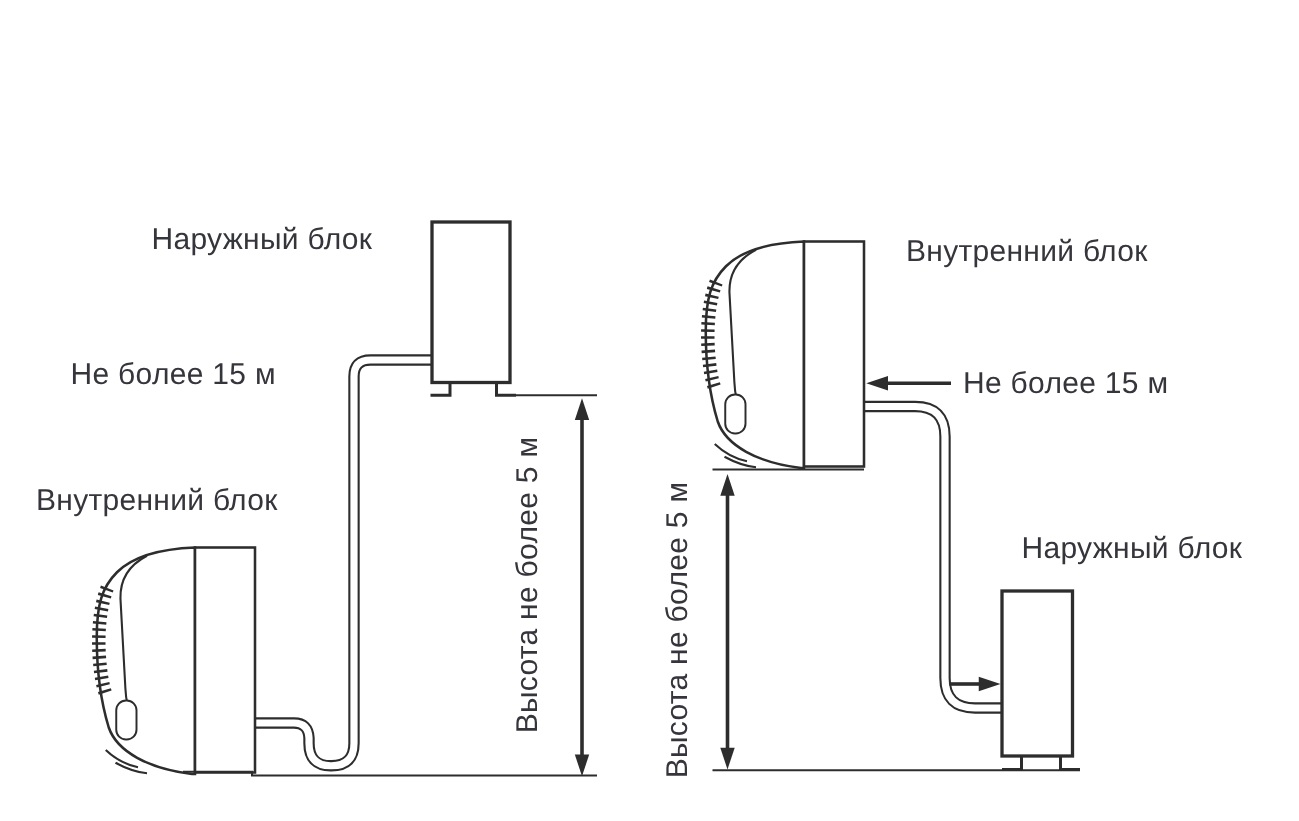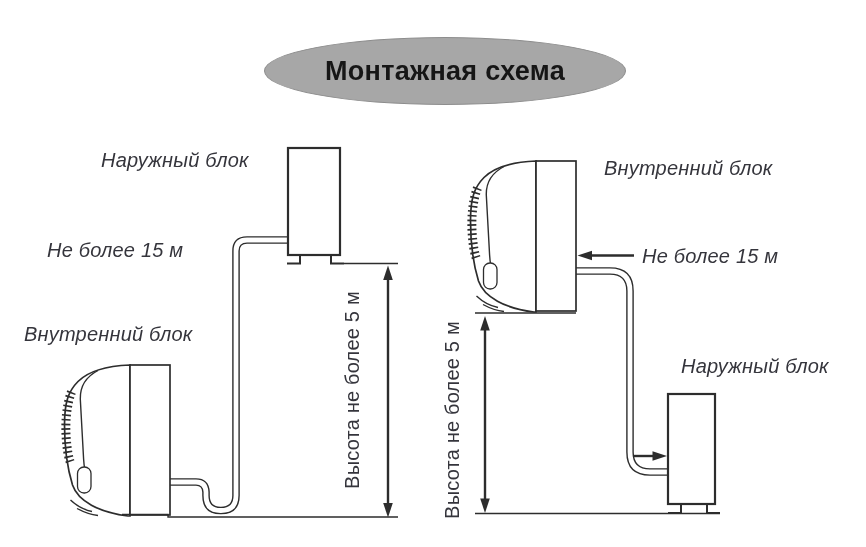--- a/index.html
+++ b/index.html
@@ -5,21 +5,21 @@
   html,body{margin:0;padding:0;background:#fff;}
   .canvas{
     position:relative;width:866px;height:547px;
     background:var(--background,#ffffff);
     font-family:"Liberation Sans",sans-serif;
     overflow:hidden;
   }
   .canvas svg{position:absolute;left:0;top:0;}
   .label{
     position:absolute;font-size:20px;line-height:23px;
-    color:var(--label-color,#35353c);white-space:nowrap;letter-spacing:.2px;font-style:italic;
+    color:var(--label-color,#35353c);white-space:nowrap;letter-spacing:.2px;
   }
   .vlabel{
     position:absolute;font-size:20px;line-height:20px;
     color:var(--label-color,#35353c);white-space:nowrap;letter-spacing:.2px;
     transform:translate(-50%,-50%) rotate(-90deg);
   }
   .title-ellipse{
     position:absolute;left:264px;top:37px;width:360px;height:66px;
     background:var(--ellipse-fill,#a7a7a7);
     border:1px solid var(--ellipse-border,#8d8d8d);
@@ -99,23 +99,20 @@
         <line class="shaft" x1="592" y1="255.5" x2="634" y2="255.5"></line>
         <polygon class="head" points="577.5,255.5 592,250.7 592,260.3"></polygon>
       </g>
       <g>
         <line class="shaft" x1="633" y1="456" x2="653" y2="456"></line>
         <polygon class="head" points="667,456 652.5,451.2 652.5,460.8"></polygon>
       </g>
     </g>
   </svg>
 
-  <div class="title-ellipse">
-    <span class="title-text">Монтажная схема</span>
-  </div>
 
   <div class="label" style="left:101px;top:149px">Наружный блок</div>
   <div class="label" style="left:47px;top:239px">Не более 15 м</div>
   <div class="label" style="left:24px;top:323px">Внутренний блок</div>
   <div class="vlabel" style="left:352px;top:390px">Высота не более 5 м</div>
 
   <div class="label" style="left:604px;top:157px">Внутренний блок</div>
   <div class="label" style="left:642px;top:245px">Не более 15 м</div>
   <div class="label" style="left:681px;top:355px">Наружный блок</div>
   <div class="vlabel" style="left:452px;top:420px">Высота не более 5 м</div>

